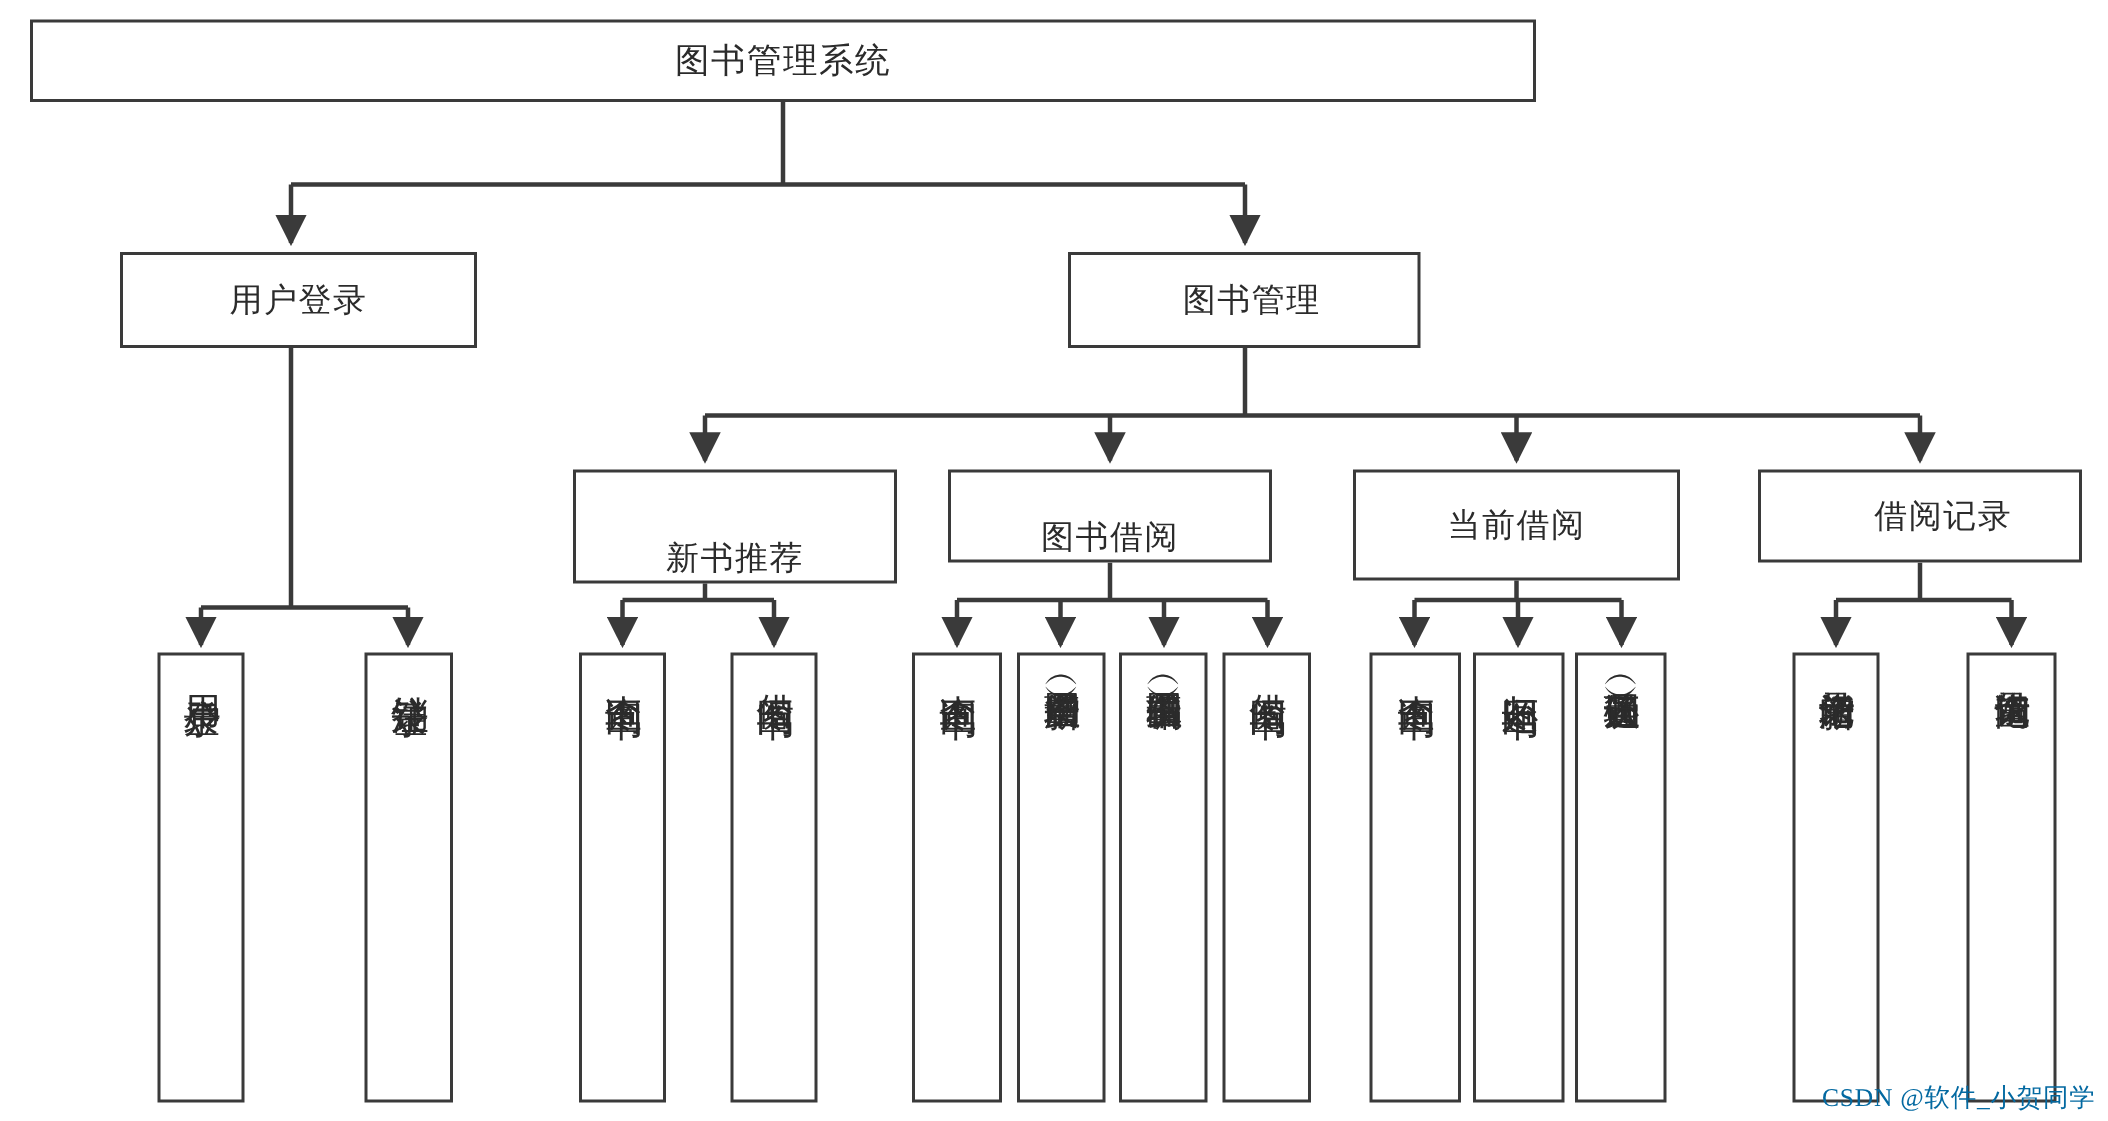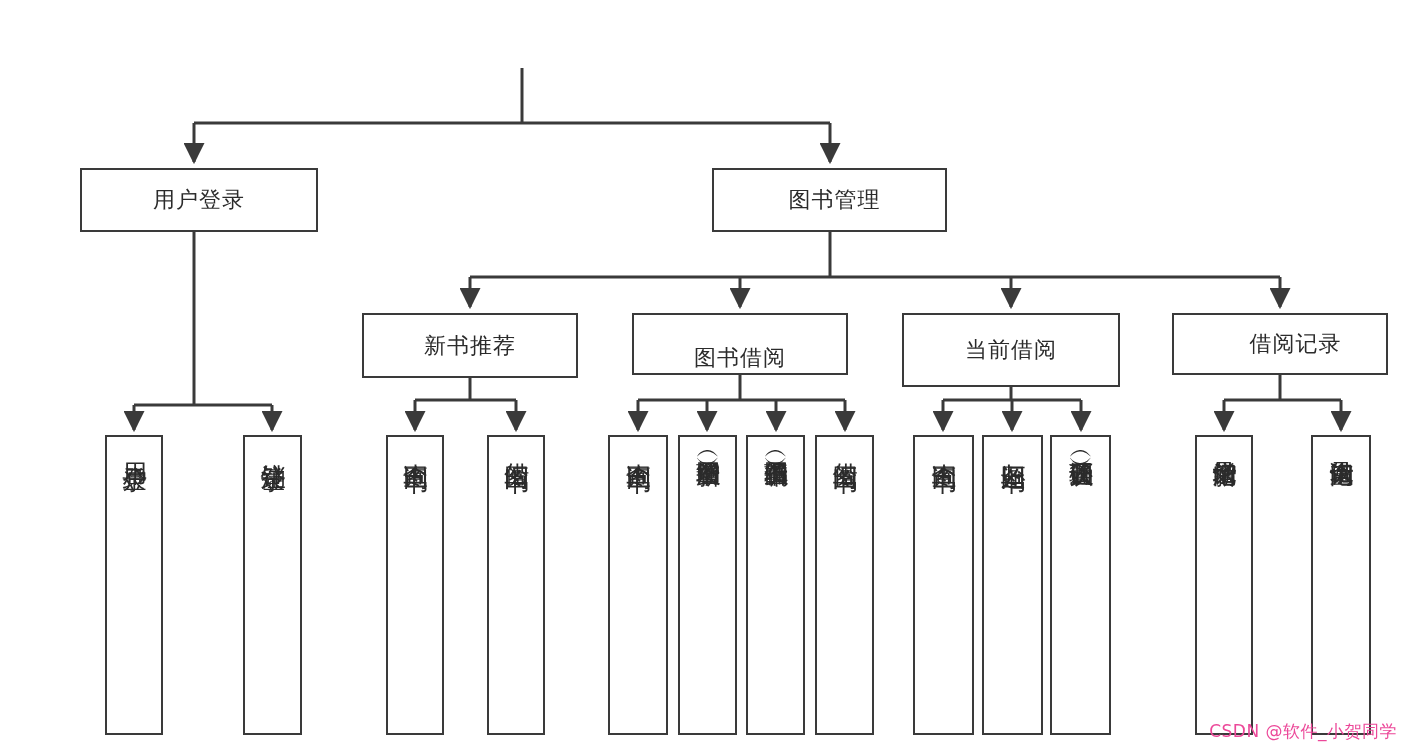--- a/index.html
+++ b/index.html
@@ -59,23 +59,24 @@
   }
   .vlabel.tall {
     font-size: 24px;
     letter-spacing: 0px;
   }
   .watermark {
     position: absolute;
     right: 8px;
     bottom: 4px;
     font-size: 17px;
-    color: #ec4899;
+    color: #0369a1;
     white-space: nowrap;
     letter-spacing: 0.5px;
+    font-family: Liberation Serif, serif;
   }
 </style>
 </head>
 <body>
 
 <div id="canvas">
 
   <svg class="wires" viewBox="0 0 1405 747" xmlns="http://www.w3.org/2000/svg">
     <defs>
       <marker id="arrow" viewBox="0 0 10 10" refX="9" refY="5" markerWidth="7" markerHeight="7" orient="auto-start-reverse">
@@ -119,29 +120,32 @@
       <path d="M 1012 400 L 1012 430" marker-end="url(#arrow)"></path>
       <path d="M 1081 400 L 1081 430" marker-end="url(#arrow)"></path>
 
       <path d="M 1280 375 L 1280 400"></path>
       <path d="M 1224 400 L 1341 400"></path>
       <path d="M 1224 400 L 1224 430" marker-end="url(#arrow)"></path>
       <path d="M 1341 400 L 1341 430" marker-end="url(#arrow)"></path>
     </g>
   </svg>
 
+  <div class="node h title" style="left:20px; top:13px; width:1004px; height:55px;">
+    <span>图书管理系统</span>
+  </div>
 
   <div class="node h" style="left:80px; top:168px; width:238px; height:64px;">
     <span>用户登录</span>
   </div>
   <div class="node h" style="left:712px; top:168px; width:235px; height:64px;padding-left:10px;">
     <span>图书管理</span>
   </div>
 
-  <div class="node h" style="left:362px; top:313px; width:216px; height:65px;">
+  <div class="node h" style="left:382px; top:313px; width:216px; height:76px;align-items:flex-end;">
     <span>新书推荐</span>
   </div>
   <div class="node h" style="left:632px; top:313px; width:216px; height:62px;align-items:flex-end;">
     <span>图书借阅</span>
   </div>
   <div class="node h" style="left:902px; top:313px; width:218px; height:74px;">
     <span>当前借阅</span>
   </div>
   <div class="node h" style="left:1172px; top:313px; width:216px; height:62px;padding-left:31px;">
     <span>借阅记录</span>

